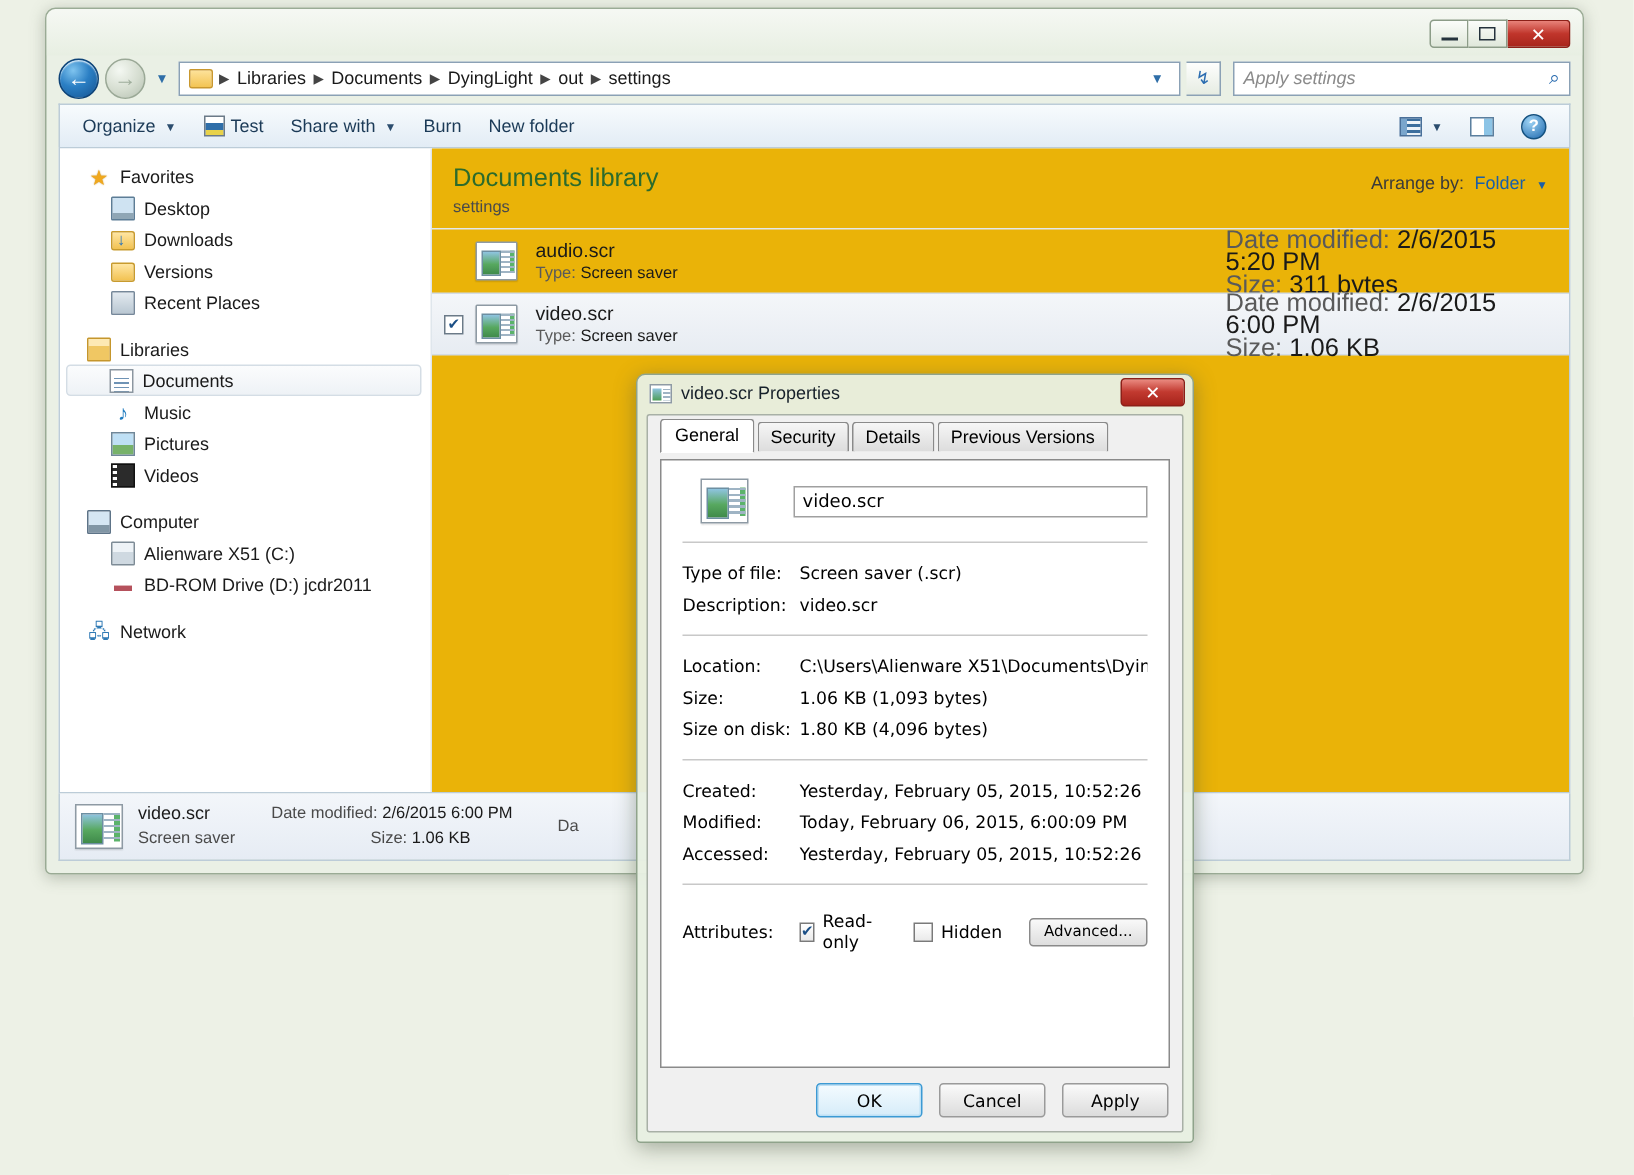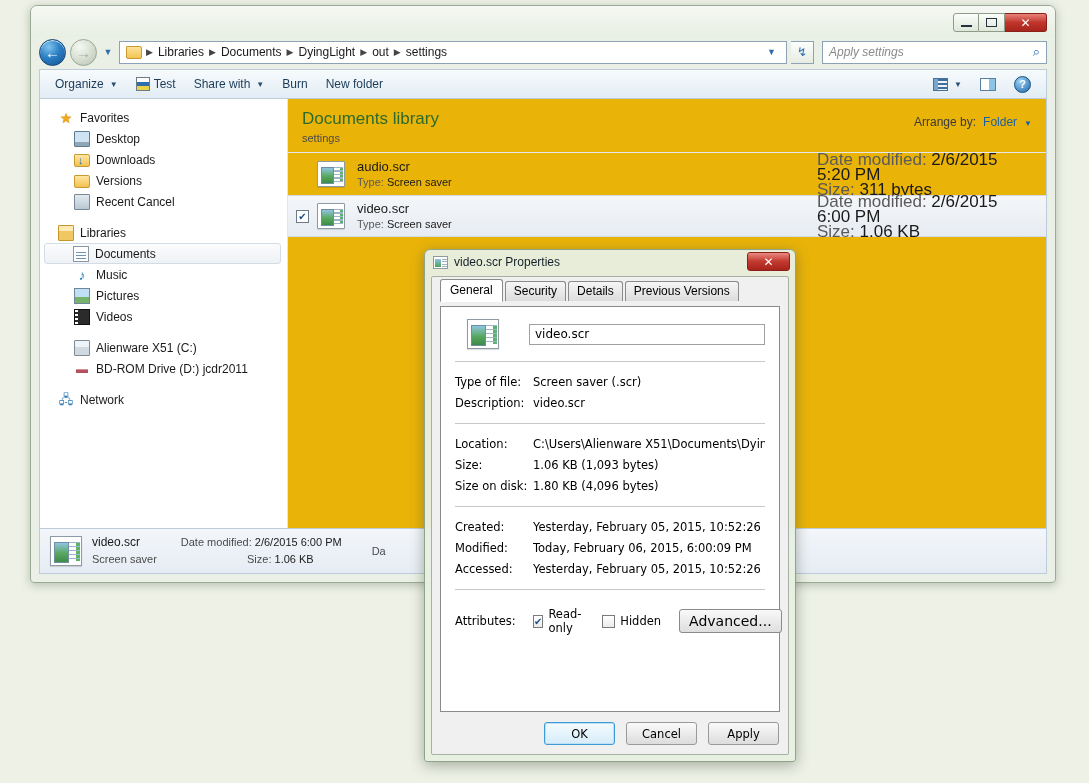--- a/index.html
+++ b/index.html
@@ -401,21 +401,21 @@
   .pvalue { flex: 1; white-space: nowrap; overflow: hidden; }
   #attrRow { display: flex; align-items: center; font-size: 11.5px; margin-top: 17px; }
   #attrRow .plabel { width: 78px; }
   .chkwrap { display: flex; align-items: center; gap: 5px; margin-right: 18px; }
   .chkbox {
     width: 13px; height: 13px; border: 1px solid #7a7a7a;
     background: linear-gradient(to bottom,#fff,#eaeaea);
     color: #1b4f86; font-size: 10px; line-height: 11px; text-align: center;
   }
   #advBtn {
-    margin-left: auto; font-size: 14px;
+    margin-left: auto; font-size: 10px;
     padding: 3px 9px; border: 1px solid #8a8a8a; border-radius: 3px;
     background: linear-gradient(to bottom,#f9f9f9,#dedede); color: #000;
   }
   #dlgbuttons {
     position: absolute; right: 9px; bottom: 9px;
     display: flex; gap: 11px;
   }
   .dbtn {
     width: 71px; height: 23px;
     display: flex; align-items: center; justify-content: center;
@@ -523,21 +523,21 @@
         <div class="navrow child">
           <span class="navico ico-folder dl"></span>
           <span>Downloads</span>
         </div>
         <div class="navrow child">
           <span class="navico ico-folder"></span>
           <span>Versions</span>
         </div>
         <div class="navrow child">
           <span class="navico ico-recent"></span>
-          <span>Recent Cancel</span>
+          <span>Recent Places</span>
         </div>
       </div>
 
       <div class="navgroup">
         <div class="navrow">
           <span class="navico ico-library"></span>
           <span>Libraries</span>
         </div>
         <div class="navrow sel">
           <span class="navico ico-doc"></span>
@@ -551,20 +551,24 @@
           <span class="navico ico-pic"></span>
           <span>Pictures</span>
         </div>
         <div class="navrow child">
           <span class="navico ico-video"></span>
           <span>Videos</span>
         </div>
       </div>
 
       <div class="navgroup">
+        <div class="navrow">
+          <span class="navico ico-computer"></span>
+          <span>Computer</span>
+        </div>
         <div class="navrow child">
           <span class="navico ico-drive"></span>
           <span>Alienware X51 (C:)</span>
         </div>
         <div class="navrow child">
           <span class="navico ico-bdrom">▬</span>
           <span>BD-ROM Drive (D:) jcdr2011</span>
         </div>
       </div>
 

